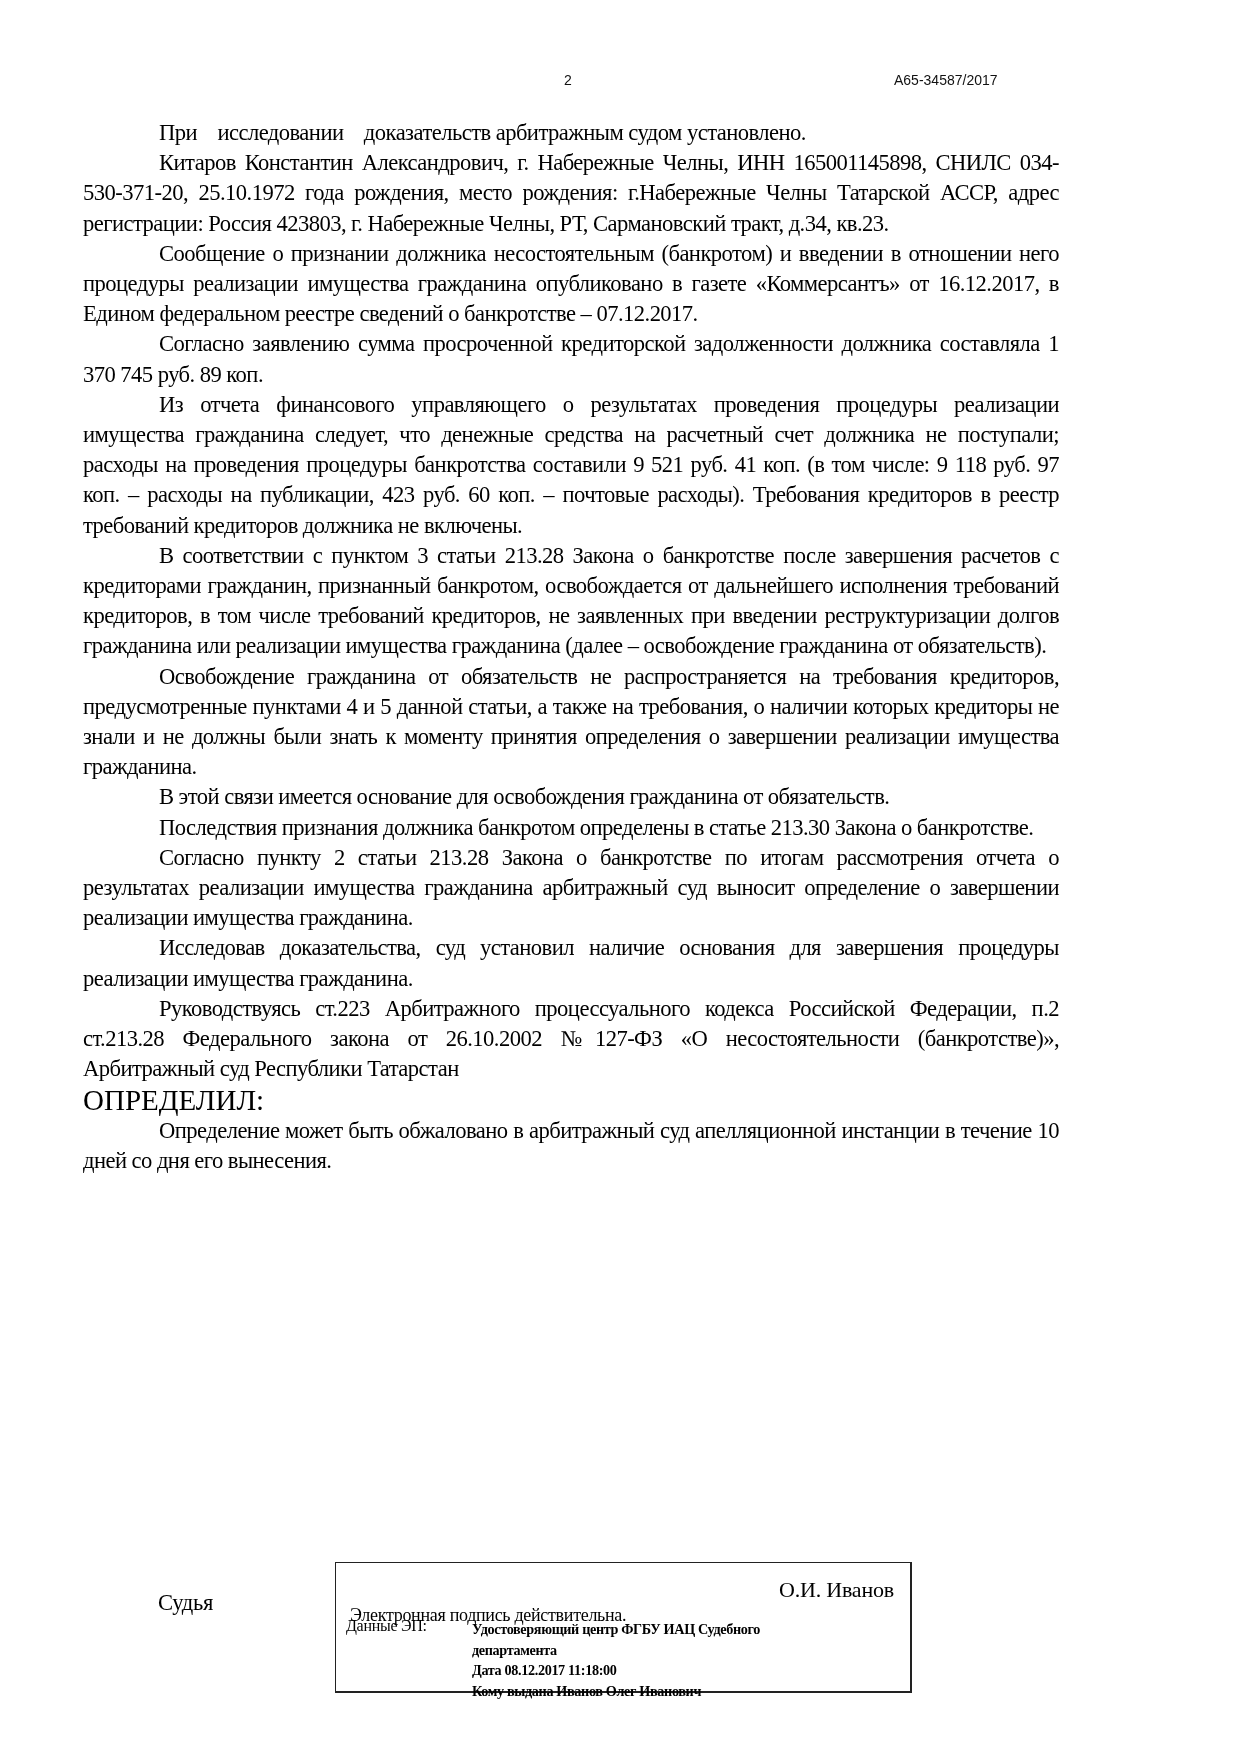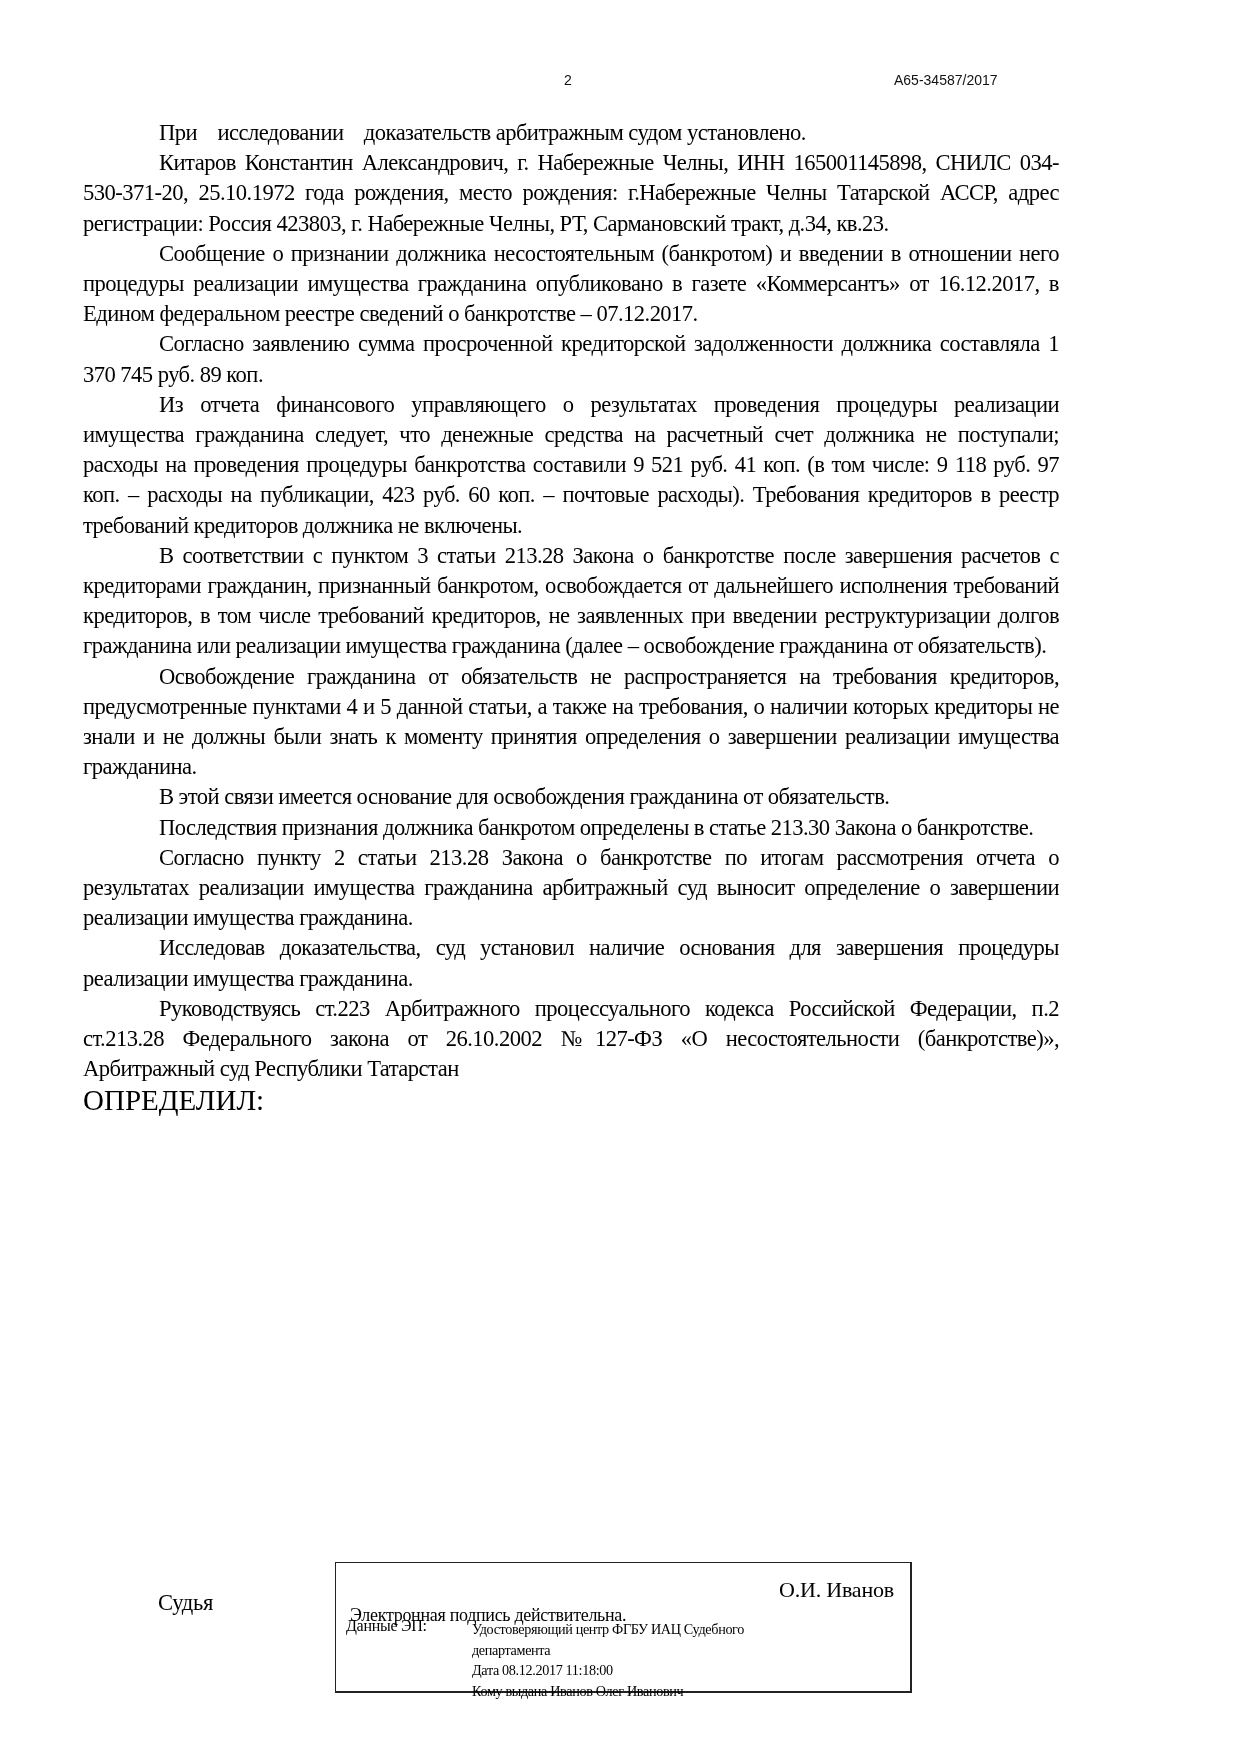--- a/index.html
+++ b/index.html
@@ -17,21 +17,21 @@
   .decree { text-align: left; text-indent: 0 !important; font-size: 29px; letter-spacing: 0; margin: 0; line-height: 31px; }
   .judge-label { position: absolute; left: 158px; top: 1590px; font-family: "Liberation Serif", serif; font-size: 22.6px; letter-spacing: -0.3px; }
   .sig-box {
     position: absolute; left: 335px; top: 1562px; width: 577px; height: 131px;
     border: 1px solid #222; border-bottom-width: 2px; border-right-width: 2px; box-sizing: border-box;
     font-family: "Liberation Serif", serif;
   }
   .sig-valid { position: absolute; left: 14px; top: 22px; font-size: 18px; letter-spacing: -0.3px; margin-top: 20px; }
   .sig-name { position: absolute; right: 16px; top: 14px; font-size: 22px; letter-spacing: -0.2px; }
   .sig-data-label { position: absolute; left: 10px; top: 54px; font-size: 16px; letter-spacing: -0.3px; }
-  .sig-data { position: absolute; left: 136px; top: 56px; font-size: 14.2px; line-height: 20.5px; letter-spacing: -0.35px; }
+  .sig-data { position: absolute; left: 136px; top: 56px; font-size: 14.2px; line-height: 20.5px; letter-spacing: -0.35px; font-weight: bold; }
   .sig-data div { white-space: nowrap; }
 </style>
 </head>
 <body>
 
 <div class="page">
 
   <div class="hdr hdr-page">2</div>
   <div class="hdr hdr-case">А65-34587/2017</div>
 
@@ -42,20 +42,21 @@
     <p>Согласно заявлению сумма просроченной кредиторской задолженности должника составляла 1 370 745 руб. 89 коп.</p>
     <p>Из отчета финансового управляющего о результатах проведения процедуры реализации имущества гражданина следует, что денежные средства на расчетный счет должника не поступали; расходы на проведения процедуры банкротства составили 9 521 руб. 41 коп. (в том числе: 9 118 руб. 97 коп. – расходы на публикации, 423 руб. 60 коп. – почтовые расходы). Требования кредиторов в реестр требований кредиторов должника не включены.</p>
     <p>В соответствии с пунктом 3 статьи 213.28 Закона о банкротстве после завершения расчетов с кредиторами гражданин, признанный банкротом, освобождается от дальнейшего исполнения требований кредиторов, в том числе требований кредиторов, не заявленных при введении реструктуризации долгов гражданина или реализации имущества гражданина (далее – освобождение гражданина от обязательств).</p>
     <p>Освобождение гражданина от обязательств не распространяется на требования кредиторов, предусмотренные пунктами 4 и 5 данной статьи, а также на требования, о наличии которых кредиторы не знали и не должны были знать к моменту принятия определения о завершении реализации имущества гражданина.</p>
     <p>В этой связи имеется основание для освобождения гражданина от обязательств.</p>
     <p>Последствия признания должника банкротом определены в статье 213.30 Закона о банкротстве.</p>
     <p>Согласно пункту 2 статьи 213.28 Закона о банкротстве по итогам рассмотрения отчета о результатах реализации имущества гражданина арбитражный суд выносит определение о завершении реализации имущества гражданина.</p>
     <p>Исследовав доказательства, суд установил наличие основания для завершения процедуры реализации имущества гражданина.</p>
     <p>Руководствуясь ст.223 Арбитражного процессуального кодекса Российской Федерации, п.2 ст.213.28 Федерального закона от 26.10.2002 №127-ФЗ «О несостоятельности (банкротстве)», Арбитражный суд Республики Татарстан</p>
     <p class="decree">ОПРЕДЕЛИЛ:</p>
+    <p>Определение может быть обжаловано в арбитражный суд апелляционной инстанции в течение 10 дней со дня его вынесения.</p>
   </div>
 
   <div class="judge-label">Судья</div>
 
   <div class="sig-box">
     <div class="sig-valid">Электронная подпись действительна.</div>
     <div class="sig-name">О.И. Иванов</div>
     <div class="sig-data-label">Данные ЭП:</div>
     <div class="sig-data">
       <div>Удостоверяющий центр ФГБУ ИАЦ Судебного</div>

